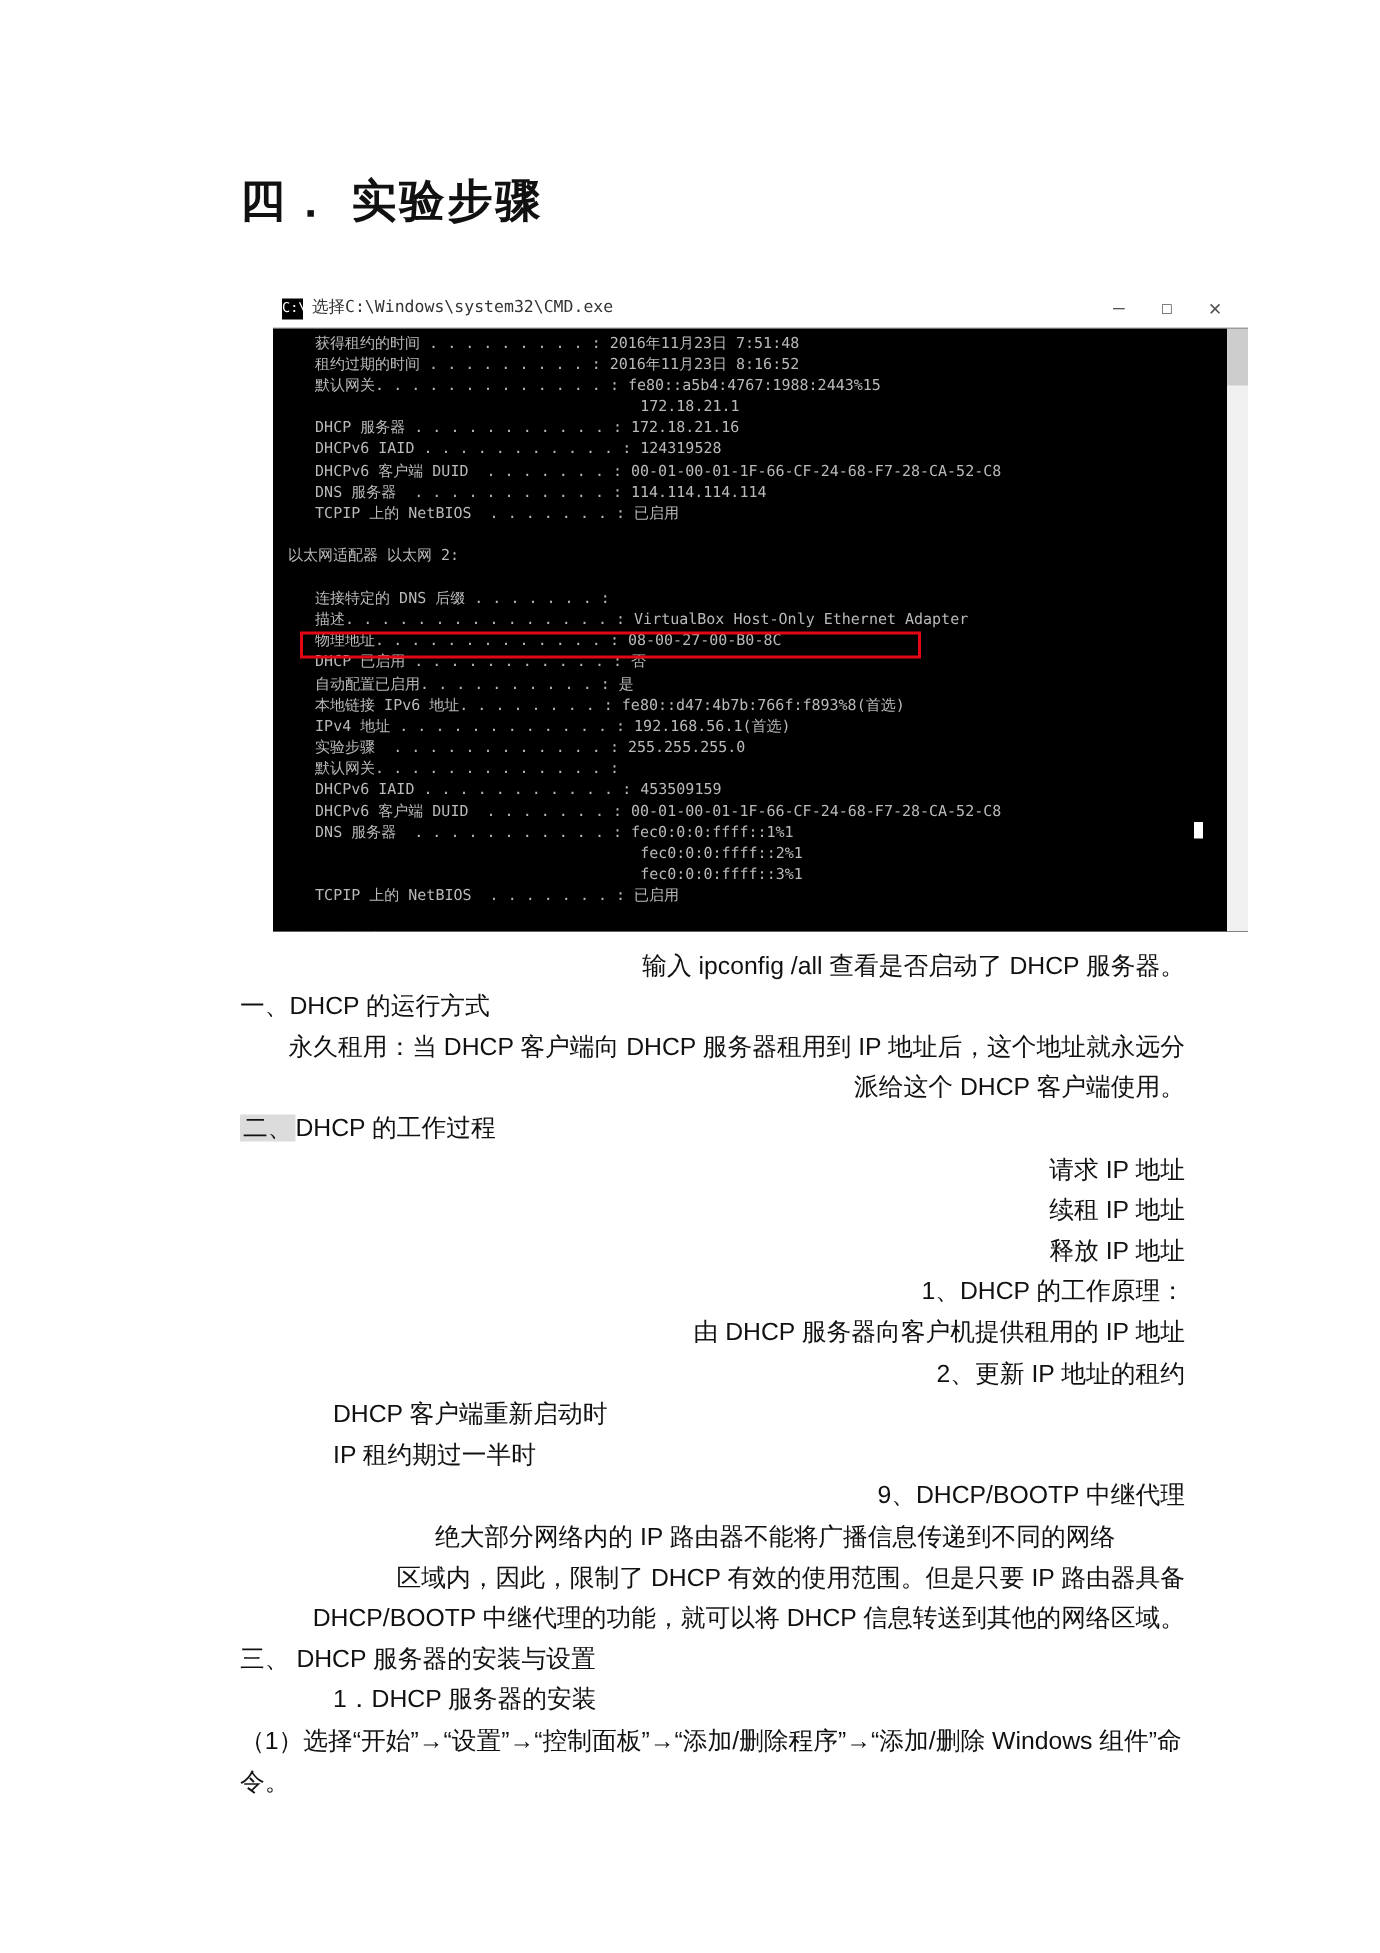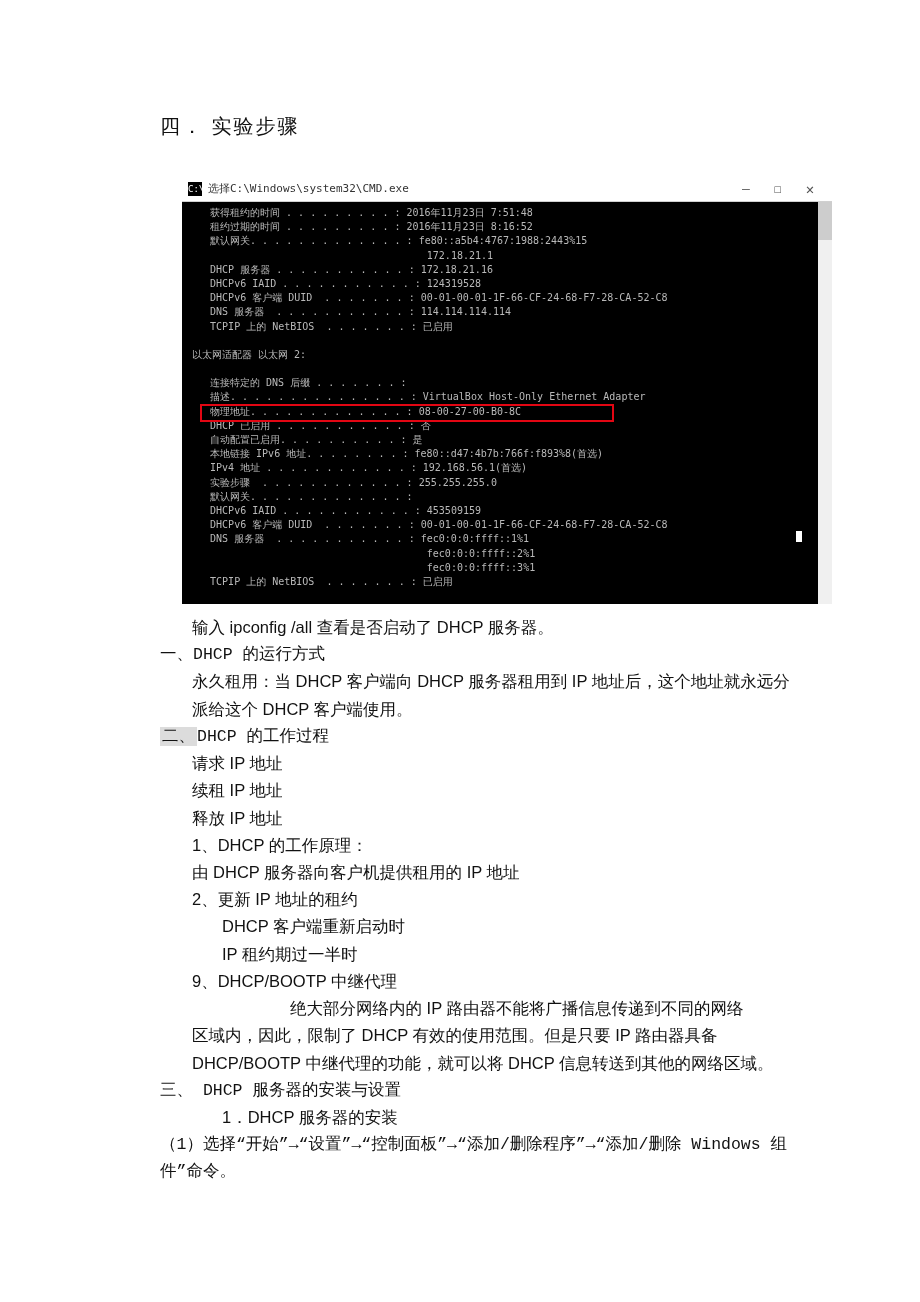--- a/index.html
+++ b/index.html
@@ -10,22 +10,22 @@
     width: 920px;
   }
   .page {
     padding: 110px 130px 60px 160px;
     box-sizing: border-box;
     font-size: 16.5px;
     line-height: 1.65;
     color: #111;
   }
   .h2 {
-    font-size: 20px;
-    font-weight: 400;
+    font-size: 30px;
+    font-weight: 700;
     margin: 0 0 34px 0;
     letter-spacing: 2px;
   }
   .term-wrap {
     margin: 0 0 10px 22px;
   }
   .term {
     width: 650px;
     background: #c0c0c0;
     box-shadow: 0 0 0 1px #a0a0a0 inset;
@@ -95,22 +95,22 @@
     width: 14px;
     background: #f0f0f0;
   }
   .scrollbar .thumb {
     position: absolute;
     top: 0; left: 0; right: 0;
     height: 38px;
     background: #cdcdcd;
   }
   .body-text { margin: 0; }
-  .indent0 { padding-left: 0; font-family: Liberation Mono, monospace; }
-  .indent1 { padding-left: 32px; }
+  .indent0 { padding-left: 0; }
+  .indent1 { padding-left: 32px; text-align: right; }
   .indent2 { padding-left: 62px; }
   .indent3 { padding-left: 130px; }
   .marker2 {
     background: #dcdcdc;
     padding: 0 2px;
   }
 </style>
 </head>
 <body>
 

